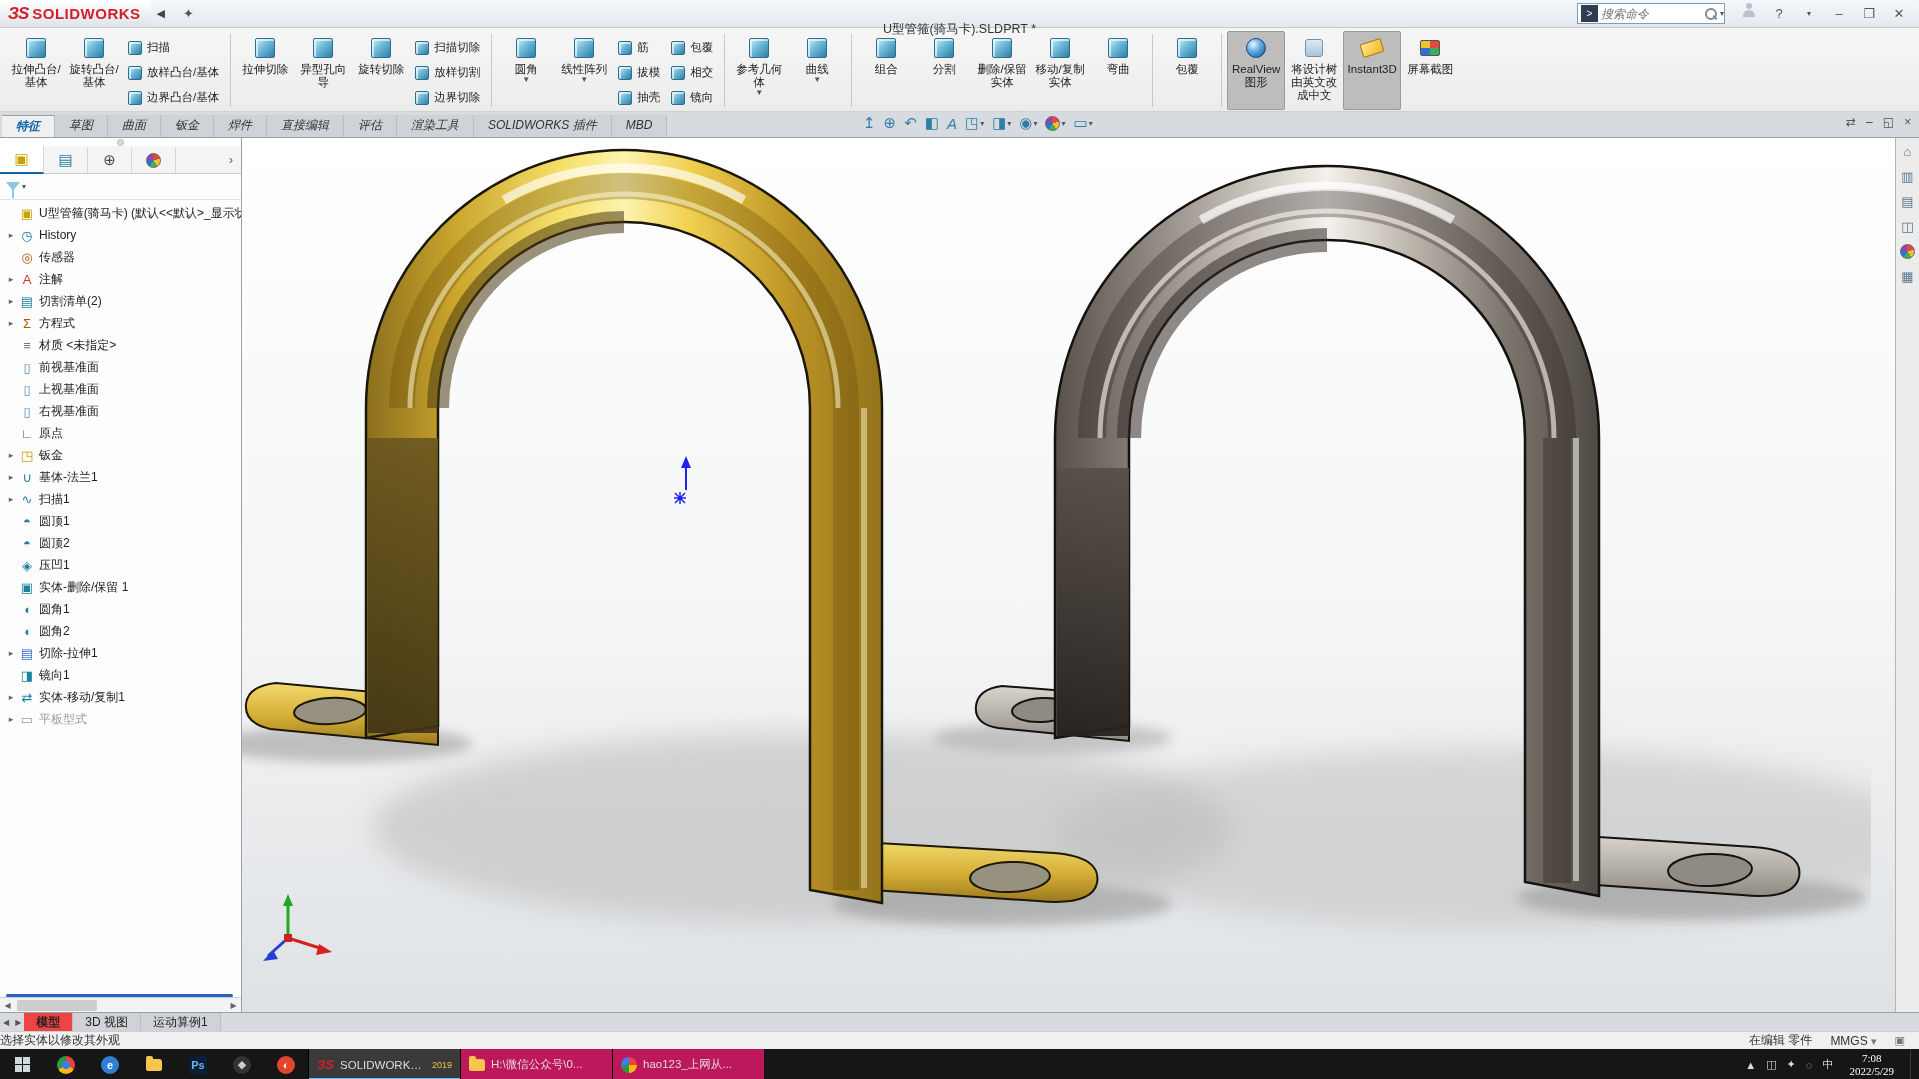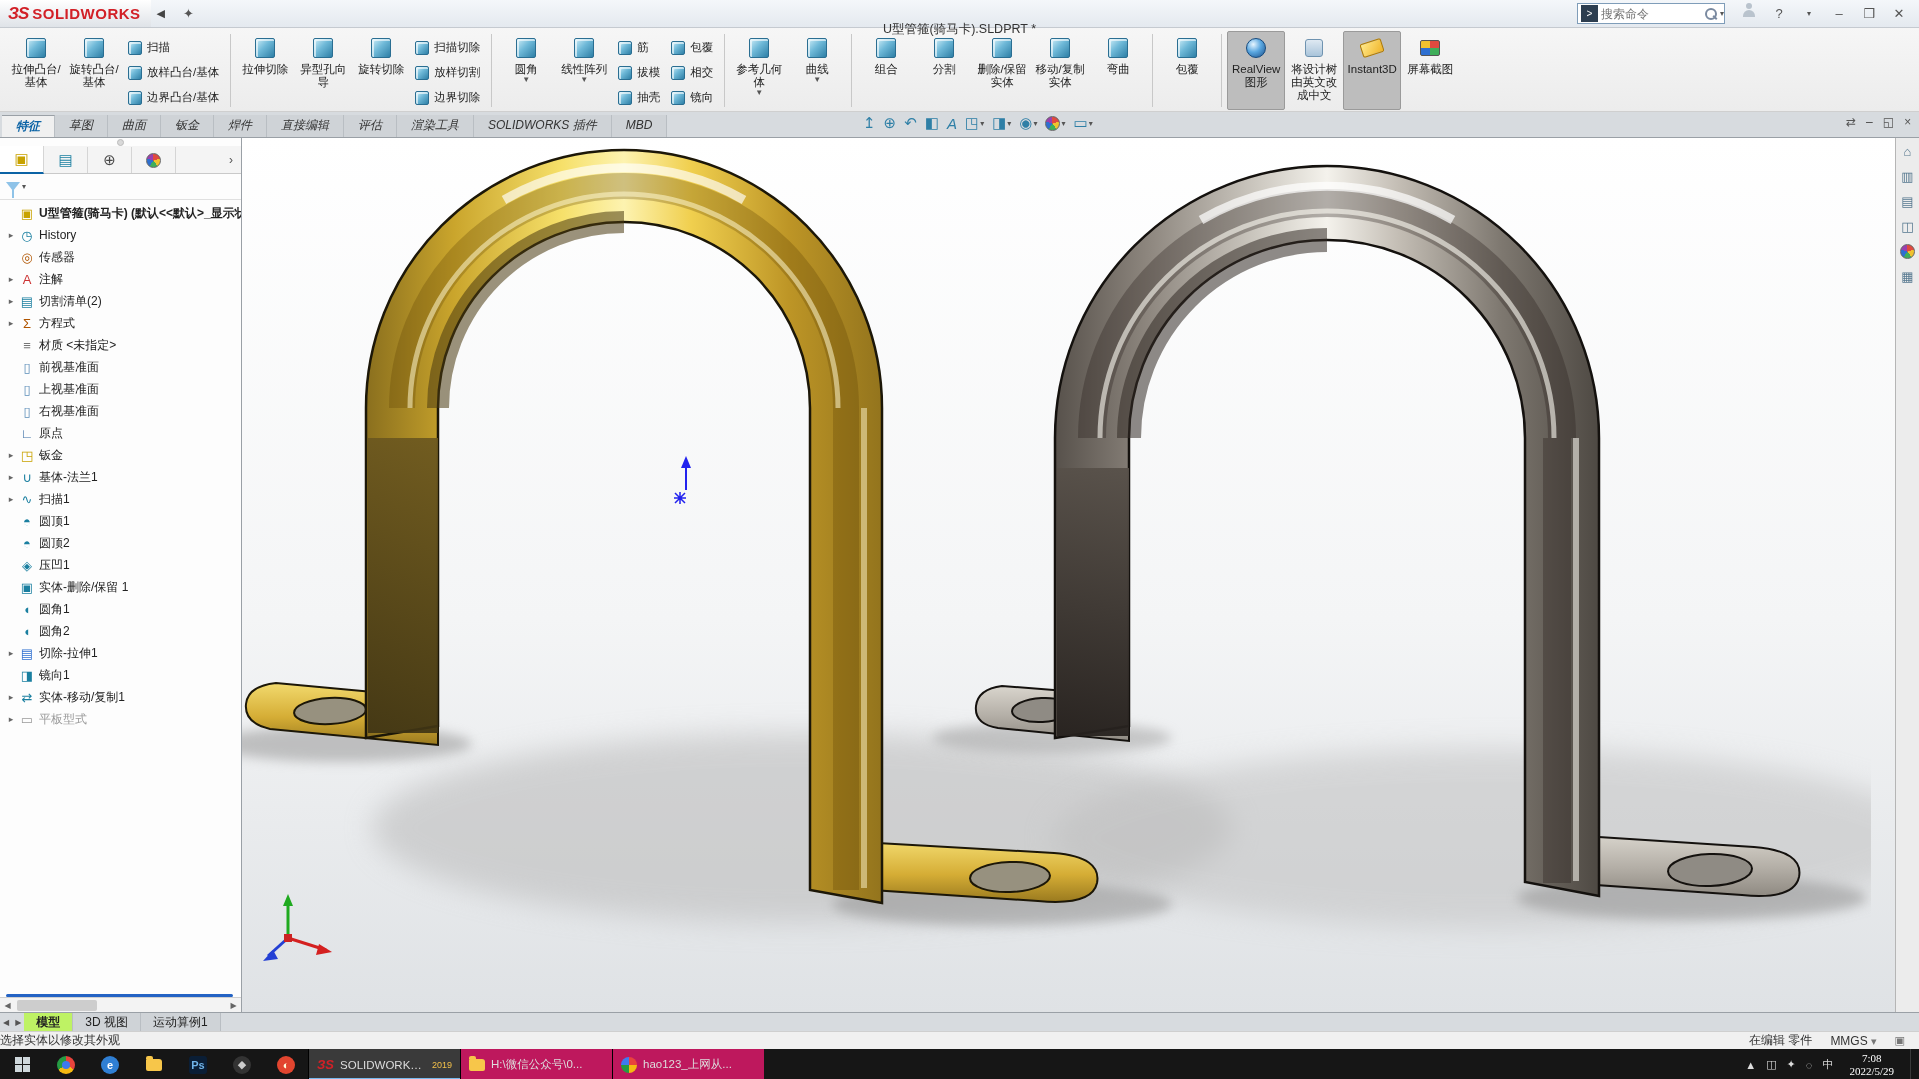--- a/index.html
+++ b/index.html
@@ -14,21 +14,21 @@
   #logo .mark { color:#d22027; font-weight:bold; font-style:italic; font-size:17px; letter-spacing:-1px; }
   #logo .word { color:#d22027; font-weight:bold; font-size:15px; letter-spacing:.5px; }
   #menu-collapse { margin:0 8px 0 6px; color:#444; font-size:11px; }
   #menubar { display:flex; align-items:center; height:100%; }
   .menu-item { padding:0 13px; line-height:27px; font-size:12.5px; }
   #menu-pin { margin-left:10px; color:#555; font-size:13px; }
   #doc-title { position:absolute; left:50%; top:16px; transform:translateX(-50%); line-height:27px; font-size:12.5px; color:#333; }
   #titlebar-right { position:absolute; right:0; top:0; height:100%; display:flex; align-items:center; gap:2px; padding-right:6px; }
   #search-box { display:flex; align-items:center; width:148px; height:21px; background:#fff; border:1px solid #7f9db9; margin-right:8px; }
   #search-box .sicon { width:17px; height:17px; margin:0 3px; background:#2d3e50; color:#fff; font-size:10px; line-height:17px; text-align:center; }
-  #search-box input { flex:1; border:none; outline:none; font-size:12px; color:#737373; width:70px; background:transparent; }
+  #search-box input { flex:1; border:none; outline:none; font-size:12px; color:#737373; width:70px; background:transparent;font-style:italic; }
   .magnifier { position:relative; width:14px; height:14px; margin-right:2px; }
   .magnifier::before { content:""; position:absolute; width:8px; height:8px; border:2px solid #7a8aa0; border-radius:50%; left:1px; top:1px; }
   .magnifier::after { content:""; position:absolute; width:2px; height:5px; background:#7a8aa0; transform:rotate(-45deg); left:10px; top:8px; }
   .tb-btn { width:28px; text-align:center; color:#555; font-size:13px; line-height:26px; }
   .person-icon { position:relative; width:16px; height:16px; display:inline-block; }
   .person-icon::before { content:""; position:absolute; left:5px; top:1px; width:6px; height:6px; border-radius:50%; background:#b9c3cd; }
   .person-icon::after { content:""; position:absolute; left:2px; top:8px; width:12px; height:7px; border-radius:6px 6px 0 0; background:#b9c3cd; }
 
   
   #ribbon { height:84px; background:linear-gradient(#f6f6f6,#ececec); border-bottom:1px solid #cfcfcf;
@@ -77,40 +77,40 @@
   #mgr-expand { margin-left:auto; padding:0 8px; color:#555; }
   #filter-row { display:flex; align-items:center; height:26px; padding:0 6px; border-bottom:1px solid #e0e0e0; }
   .funnel { width:0; height:0; border-left:7px solid transparent; border-right:7px solid transparent; border-top:9px solid #8fc3e8; position:relative; }
   .funnel::after { content:""; position:absolute; left:-1px; top:-1px; width:2px; height:8px; background:#8fc3e8; }
   #tree { flex:1; overflow:hidden; padding-top:2px; }
   .trow { display:flex; align-items:center; height:22px; padding-left:4px; white-space:nowrap; }
   .trow .arrow { width:14px; font-size:9px; color:#666; text-align:center; flex:0 0 14px; }
   .trow .ticon { width:18px; flex:0 0 18px; text-align:center; font-size:13px; }
   .trow .tlabel { font-size:12px; padding-left:3px; }
   .trow.grayed .tlabel, .trow.grayed .ticon { color:#9a9a9a; }
-  .trow.root .tlabel { font-size:12px;font-weight:bold; }
+  .trow.root .tlabel { font-size:12px; }
   #rollback { height:0; border-top:3px solid #2463c4; margin:2px 8px 0 6px; border-radius:2px; }
   #hscroll { height:15px; border-top:1px solid #cfcfcf; background:#f3f3f3; display:flex; align-items:center; }
   #hscroll .sbtn { width:15px; text-align:center; font-size:8px; color:#666; }
   #hscroll .track { flex:1; height:13px; position:relative; }
   #hscroll .thumb { position:absolute; left:2px; top:1px; width:80px; height:11px; background:#cdcdcd; border-radius:2px; }
 
   
   #viewport { flex:1; position:relative; background:linear-gradient(#ffffff 0%,#f4f5f6 55%,#dfe2e5 100%); overflow:hidden; }
   #viewport svg { position:absolute; left:0; top:0; }
 
   
   #right-strip { width:24px; background:#ececec; border-left:1px solid #b5b5b5; display:flex; flex-direction:column; align-items:center; padding-top:6px; gap:10px; }
   .rs-icon { font-size:13px; color:#56788f; }
 
   
   #bottomtabs { height:19px; background:#d7dbdf; border-top:1px solid #9aa0a6; display:flex; align-items:center; }
   #bottomtabs .nav { font-size:8px; color:#555; padding:0 3px; }
   .btab { padding:0 12px; line-height:18px; font-size:12px; border-right:1px solid #b9bec3; background:#cfd3d7; }
-  .btab.active { background:#bef264; font-weight:bold; }
+  .btab.active { background:#ef4444; font-weight:bold; }
   #statusbar { height:18px; background:#f0f0f0; border-top:1px solid #cfcfcf; display:flex; align-items:center; font-size:12px; color:#333; }
   #status-left { padding-left:0;text-align:center; }
   #status-right { margin-left:auto; display:flex; align-items:center; gap:18px; padding-right:14px; }
   #status-right .sicon2 { color:#777; font-size:11px; }
 
   
   #taskbar { height:31px; background:#161616; display:flex; align-items:stretch; color:#eee; }
   .tk-icon { width:44px; display:flex; align-items:center; justify-content:center; font-size:14px; }
   .winlogo { display:grid; grid-template-columns:7px 7px; grid-template-rows:7px 7px; gap:1px; }
   .winlogo span { background:#cfd8dc; }

